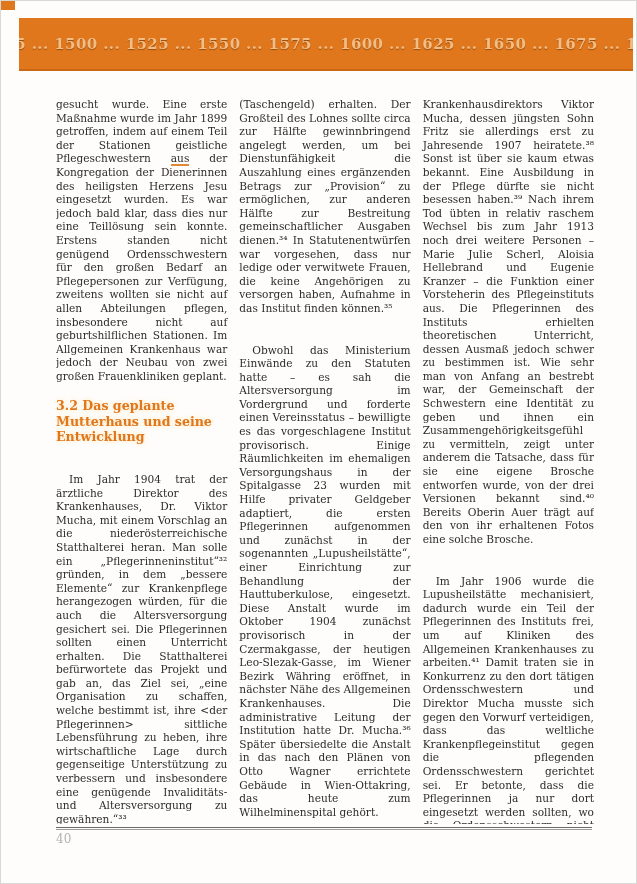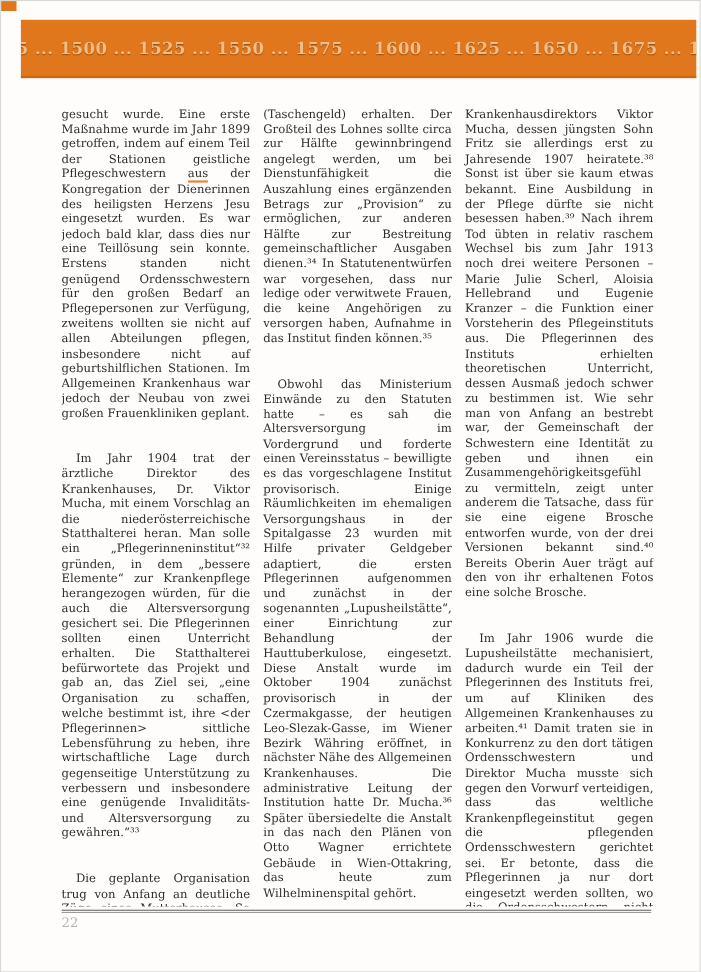--- a/index.html
+++ b/index.html
@@ -84,29 +84,30 @@
 
 <div class="corner-square"></div>
 
 <div class="banner">
   <span class="banner-text">... 1450 ... 1475 ... 1500 ... 1525 ... 1550 ... 1575 ... 1600 ... 1625 ... 1650 ... 1675 ... 1700 ... 1725 ...</span>
 </div>
 
 <div class="content">
   <div class="column">
       <p class="para_continued">gesucht wurde. Eine erste Maßnahme wurde im Jahr 1899 getroffen, indem auf einem Teil der Stationen geistliche Pflegeschwestern <u class="orange-underline">aus</u> der Kongregation der Dienerinnen des heiligsten Herzens Jesu eingesetzt wurden. Es war jedoch bald klar, dass dies nur eine Teillösung sein konnte. Erstens standen nicht genügend Ordensschwestern für den großen Bedarf an Pflegepersonen zur Verfügung, zweitens wollten sie nicht auf allen Abteilungen pflegen, insbesondere nicht auf geburtshilflichen Stationen. Im Allgemeinen Krankenhaus war jedoch der Neubau von zwei großen Frauenkliniken geplant.</p>
+      <h3 class="heading">3.2 Das geplante Mutterhaus und seine Entwicklung</h3>
       <p class="para">Im Jahr 1904 trat der ärztliche Direktor des Krankenhauses, Dr. Viktor Mucha, mit einem Vorschlag an die niederösterreichische Statthalterei heran. Man solle ein „Pflegerinneninstitut“³² gründen, in dem „bessere Elemente“ zur Krankenpflege herangezogen würden, für die auch die Altersversorgung gesichert sei. Die Pflegerinnen sollten einen Unterricht erhalten. Die Statthalterei befürwortete das Projekt und gab an, das Ziel sei, „eine Organisation zu schaffen, welche bestimmt ist, ihre &lt;der Pflegerinnen&gt; sittliche Lebensführung zu heben, ihre wirtschaftliche Lage durch gegenseitige Unterstützung zu verbessern und insbesondere eine genügende Invaliditäts- und Altersversorgung zu gewähren.“³³</p>
       <p class="para">Die geplante Organisation trug von Anfang an deutliche Züge eines Mutterhauses. So hieß es zum Beispiel, dass die Pflegerinnen einen gemeinschaftlichen Haushalt führen und eine Tracht tragen sollten. Als Vorgesetzte sollte von der Statthalterei eine Oberin ernannt werden. Der Lohn sollte vom Krankenhaus direkt an die Oberin bezahlt werden, die einzelne Pflegerin daraus nur ein geringes monatliches „Handgeld“</p>
     </div>
   <div class="column">
       <p class="para_continued">(Taschengeld) erhalten. Der Großteil des Lohnes sollte circa zur Hälfte gewinnbringend angelegt werden, um bei Dienstunfähigkeit die Auszahlung eines ergänzenden Betrags zur „Provision“ zu ermöglichen, zur anderen Hälfte zur Bestreitung gemeinschaftlicher Ausgaben dienen.³⁴ In Statutenentwürfen war vorgesehen, dass nur ledige oder verwitwete Frauen, die keine Angehörigen zu versorgen haben, Aufnahme in das Institut finden können.³⁵</p>
       <p class="para">Obwohl das Ministerium Einwände zu den Statuten hatte – es sah die Altersversorgung im Vordergrund und forderte einen Vereinsstatus – bewilligte es das vorgeschlagene Institut provisorisch. Einige Räumlichkeiten im ehemaligen Versorgungshaus in der Spitalgasse 23 wurden mit Hilfe privater Geldgeber adaptiert, die ersten Pflegerinnen aufgenommen und zunächst in der sogenannten „Lupusheilstätte“, einer Einrichtung zur Behandlung der Hauttuberkulose, eingesetzt. Diese Anstalt wurde im Oktober 1904 zunächst provisorisch in der Czermakgasse, der heutigen Leo-Slezak-Gasse, im Wiener Bezirk Währing eröffnet, in nächster Nähe des Allgemeinen Krankenhauses. Die administrative Leitung der Institution hatte Dr. Mucha.³⁶ Später übersiedelte die Anstalt in das nach den Plänen von Otto Wagner errichtete Gebäude in Wien-Ottakring, das heute zum Wilhelminenspital gehört.</p>
       <p class="para">Im Jahr 1906 betrug die Zahl der Pflegerinnen des Instituts 26; die Erfahrungen mit ihnen wurden von der Krankenhausdirektion als äußerst günstig bezeichnet.³⁷ Als erste Oberin (offiziell Vorsteherin genannt) fungierte von 1904 bis zu ihrem Tod im Juli 1908 Marie Auer, geboren am 10. Oktober 1871 als Tochter eines Arztes in Kindberg in der Steiermark. Der Vater starb früh. Sie besuchte eine Kindergärtnerinnenschule und arbeitete später als Erzieherin. Marie Auer war die Schwiegertochter des</p>
     </div>
   <div class="column">
       <p class="para_continued">Krankenhausdirektors Viktor Mucha, dessen jüngsten Sohn Fritz sie allerdings erst zu Jahresende 1907 heiratete.³⁸ Sonst ist über sie kaum etwas bekannt. Eine Ausbildung in der Pflege dürfte sie nicht besessen haben.³⁹ Nach ihrem Tod übten in relativ raschem Wechsel bis zum Jahr 1913 noch drei weitere Personen – Marie Julie Scherl, Aloisia Hellebrand und Eugenie Kranzer – die Funktion einer Vorsteherin des Pflegeinstituts aus. Die Pflegerinnen des Instituts erhielten theoretischen Unterricht, dessen Ausmaß jedoch schwer zu bestimmen ist. Wie sehr man von Anfang an bestrebt war, der Gemeinschaft der Schwestern eine Identität zu geben und ihnen ein Zusammengehörigkeitsgefühl zu vermitteln, zeigt unter anderem die Tatsache, dass für sie eine eigene Brosche entworfen wurde, von der drei Versionen bekannt sind.⁴⁰ Bereits Oberin Auer trägt auf den von ihr erhaltenen Fotos eine solche Brosche.</p>
       <p class="para">Im Jahr 1906 wurde die Lupusheilstätte mechanisiert, dadurch wurde ein Teil der Pflegerinnen des Instituts frei, um auf Kliniken des Allgemeinen Krankenhauses zu arbeiten.⁴¹ Damit traten sie in Konkurrenz zu den dort tätigen Ordensschwestern und Direktor Mucha musste sich gegen den Vorwurf verteidigen, dass das weltliche Krankenpflegeinstitut gegen die pflegenden Ordensschwestern gerichtet sei. Er betonte, dass die Pflegerinnen ja nur dort eingesetzt werden sollten, wo die Ordensschwestern nicht pflegen wollen.⁴² Von kirchlicher Seite wurden auch wiederholt Einwände gegen die Bezeichnung „Schwester“ erhoben, die inoffiziell für die Mitglieder des Instituts gebraucht wurde, und gegen die Tracht, von der man fürchtete, sie könnte der Kleidung der Ordensschwestern zu sehr ähnlich sehen, was jedoch von der Statthalterei dementiert wurde.⁴³</p>
     </div>
 </div>
 
 <div class="footer-rule"></div>
-<div class="page-number">22</div>
+<div class="page-number">40</div>
 <div class="footer-citation">Geschichte der Pflege 1/4 (1), 17-29 | 2013, 2. Jahrgang • hpsmedia, Nidda</div>
 
 </body></html>

